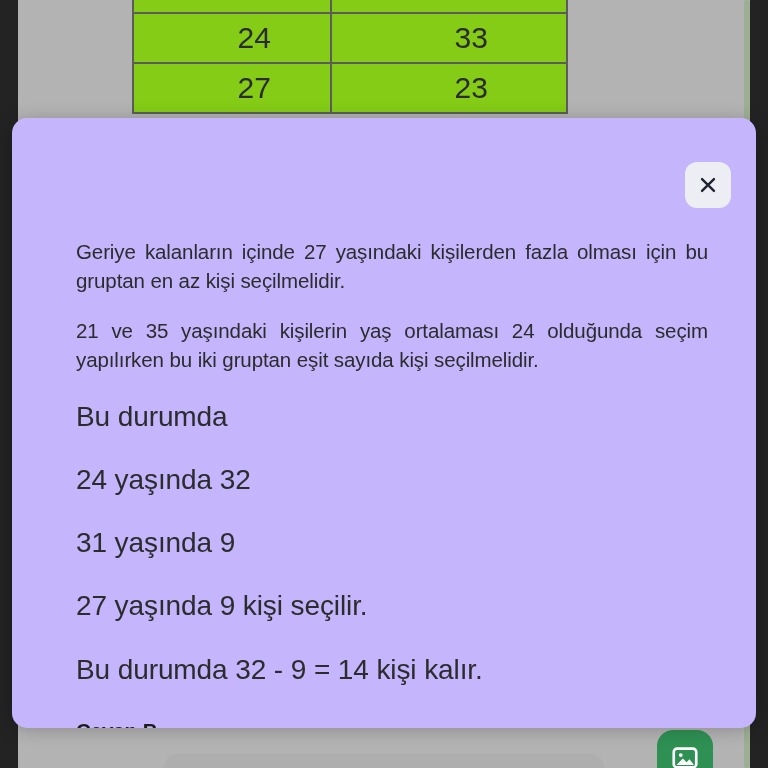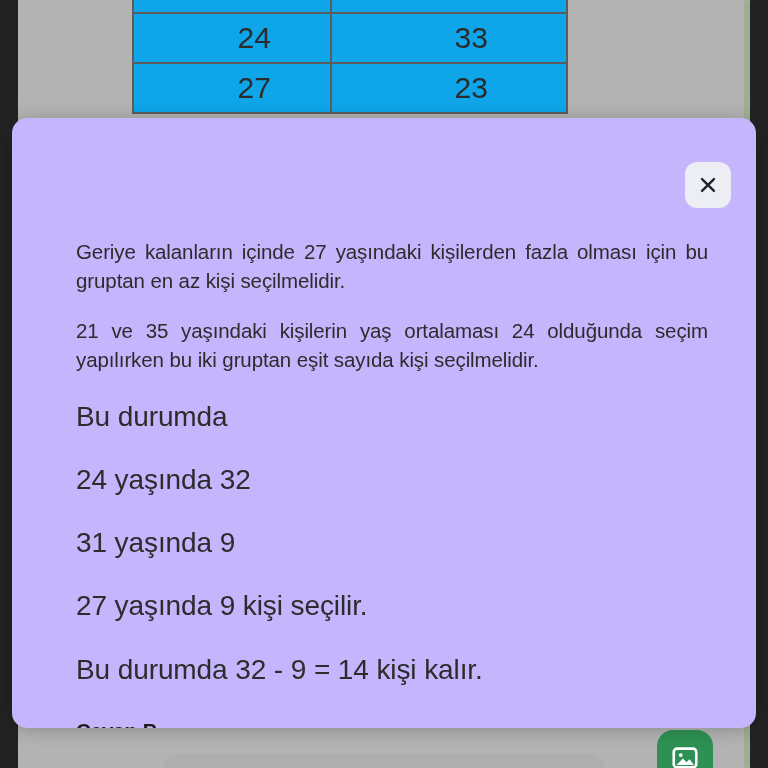--- a/index.html
+++ b/index.html
@@ -41,21 +41,21 @@
     table-layout: fixed;
   }
   #bg-table td {
     border: 2px solid #5c5c5c;
     height: 50px;
     text-align: center;
     vertical-align: middle;
     font-size: 30px;
     color: #2b2b2b;
     font-family: "Liberation Sans", sans-serif;
-    background: #0ea5e9;
+    background: #84cc16;
     padding-left: 44px;
   }
   #bg-table td.c0 { width: 196px; }
   #bg-table td.c1 { width: 233px; }
 
   
   #page-scrollbar-track {
     position: absolute;
     right: 0;
     top: 0;

